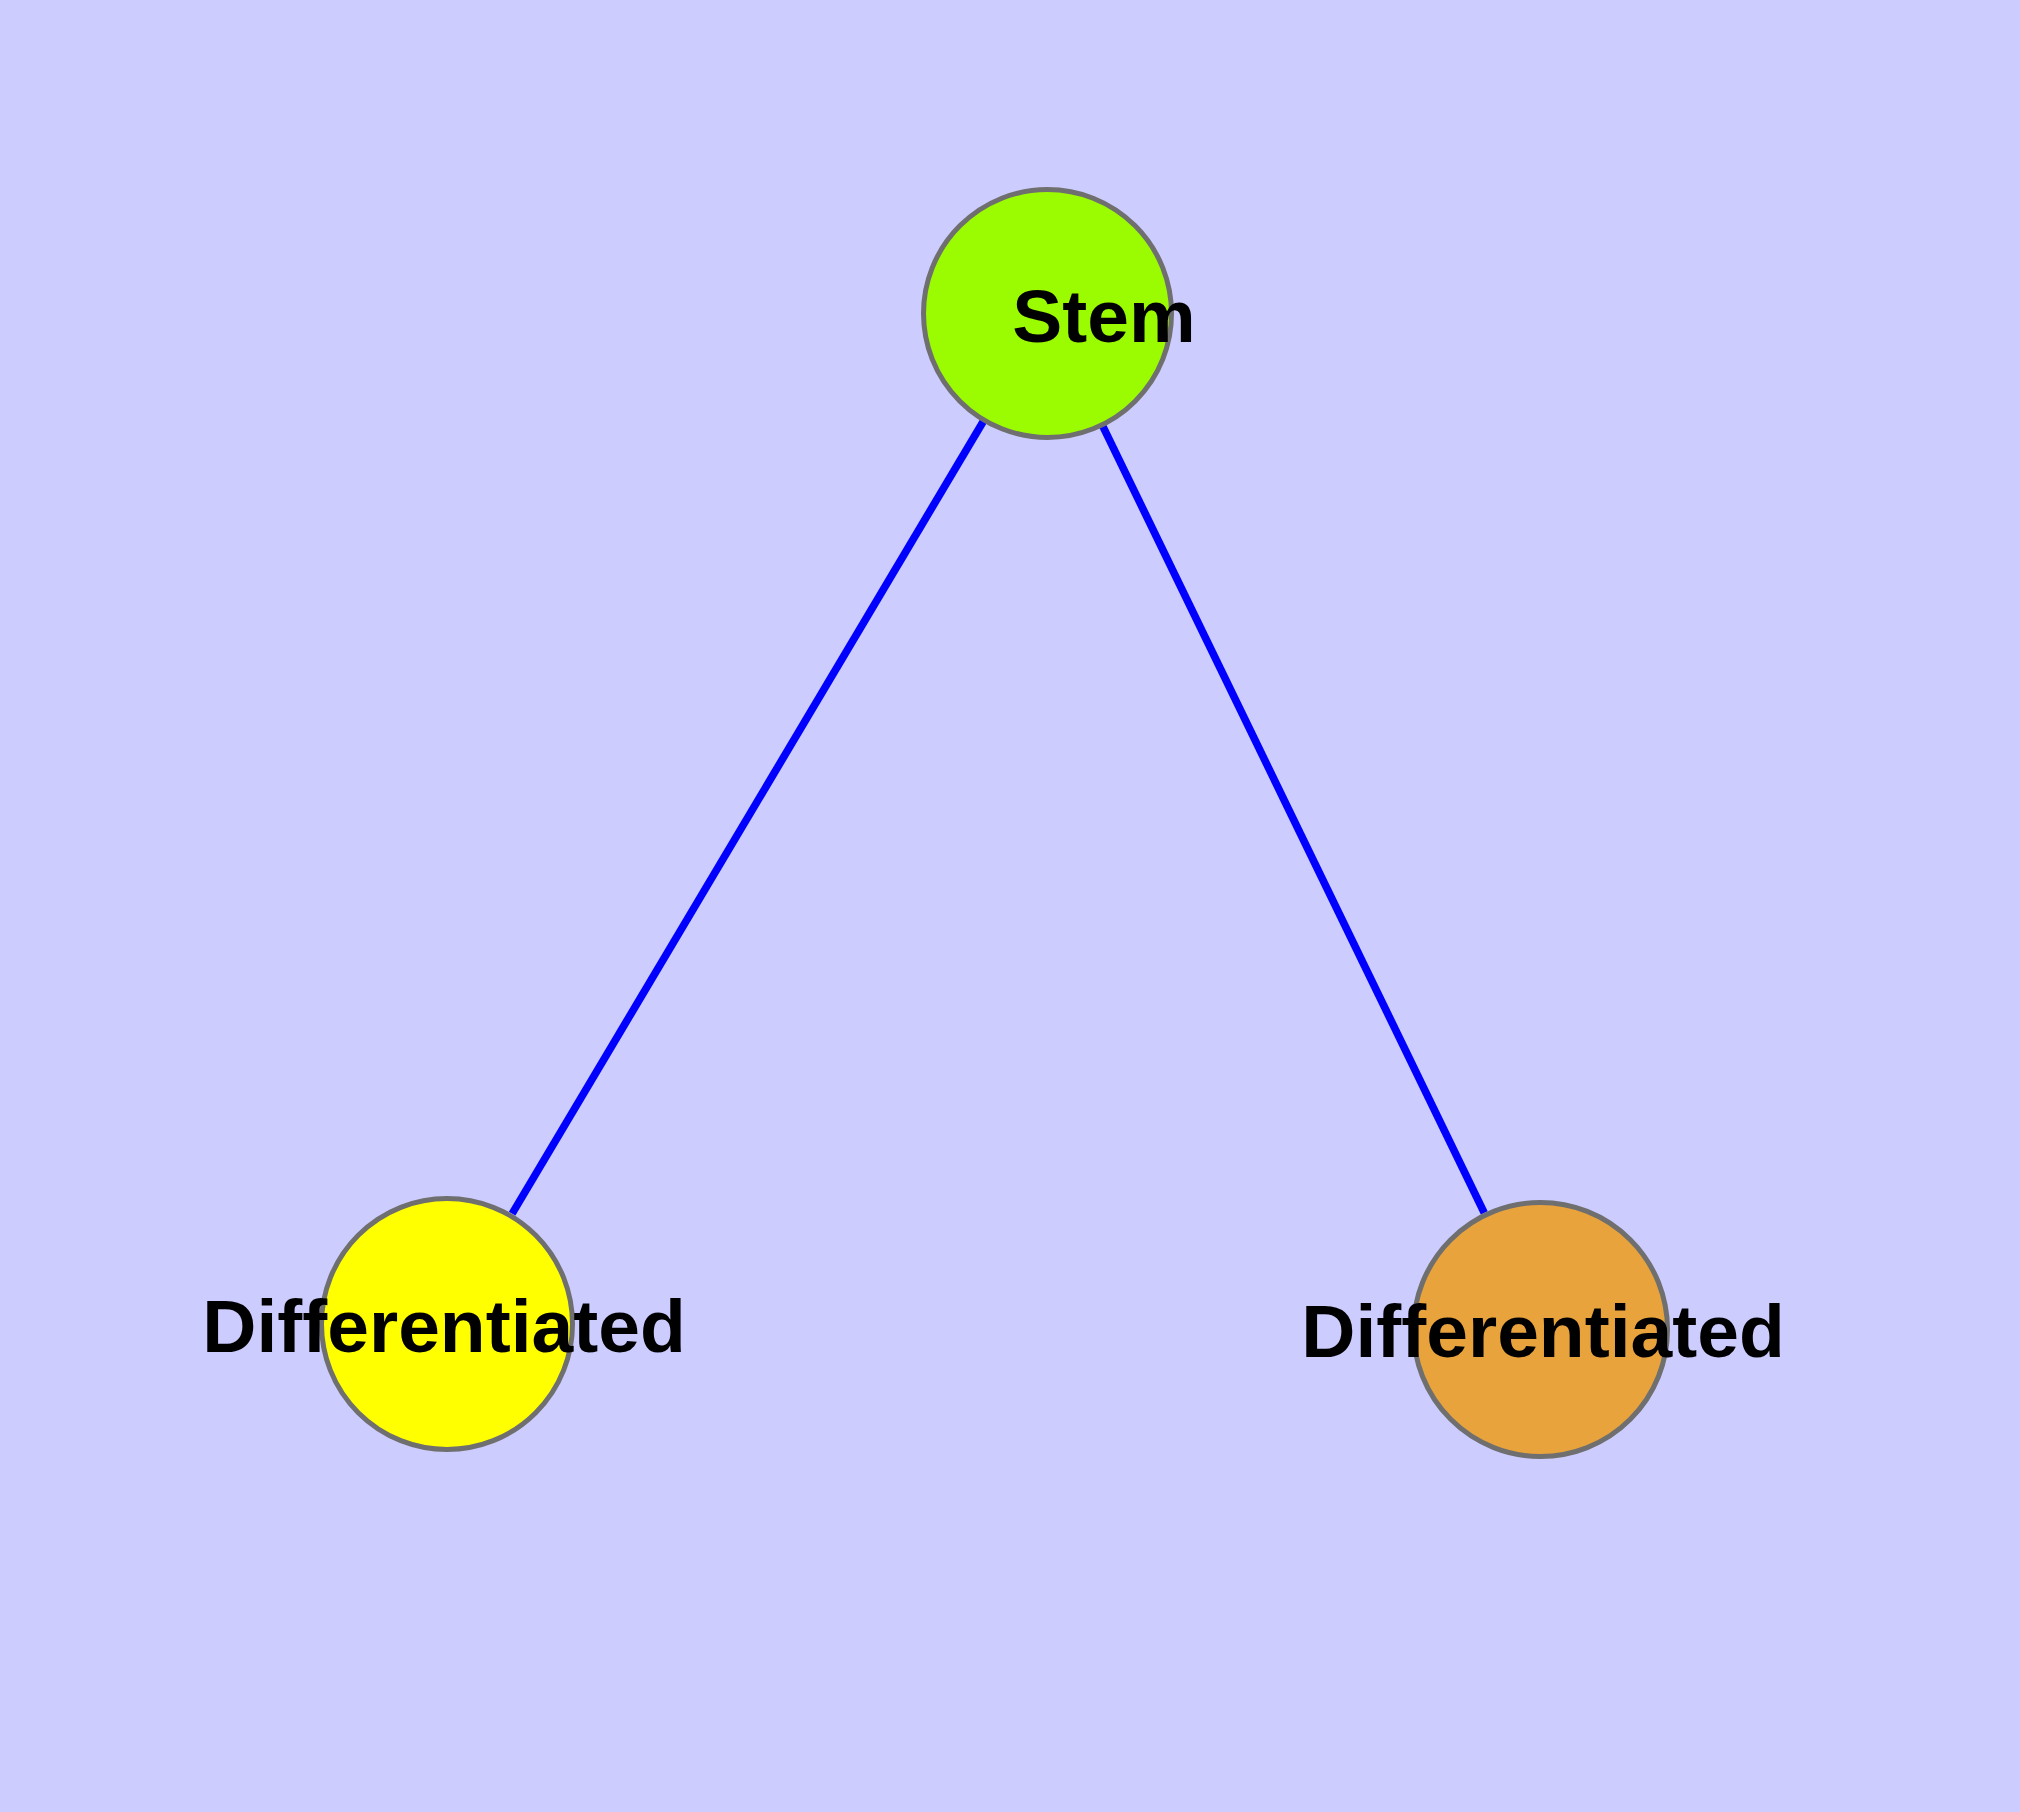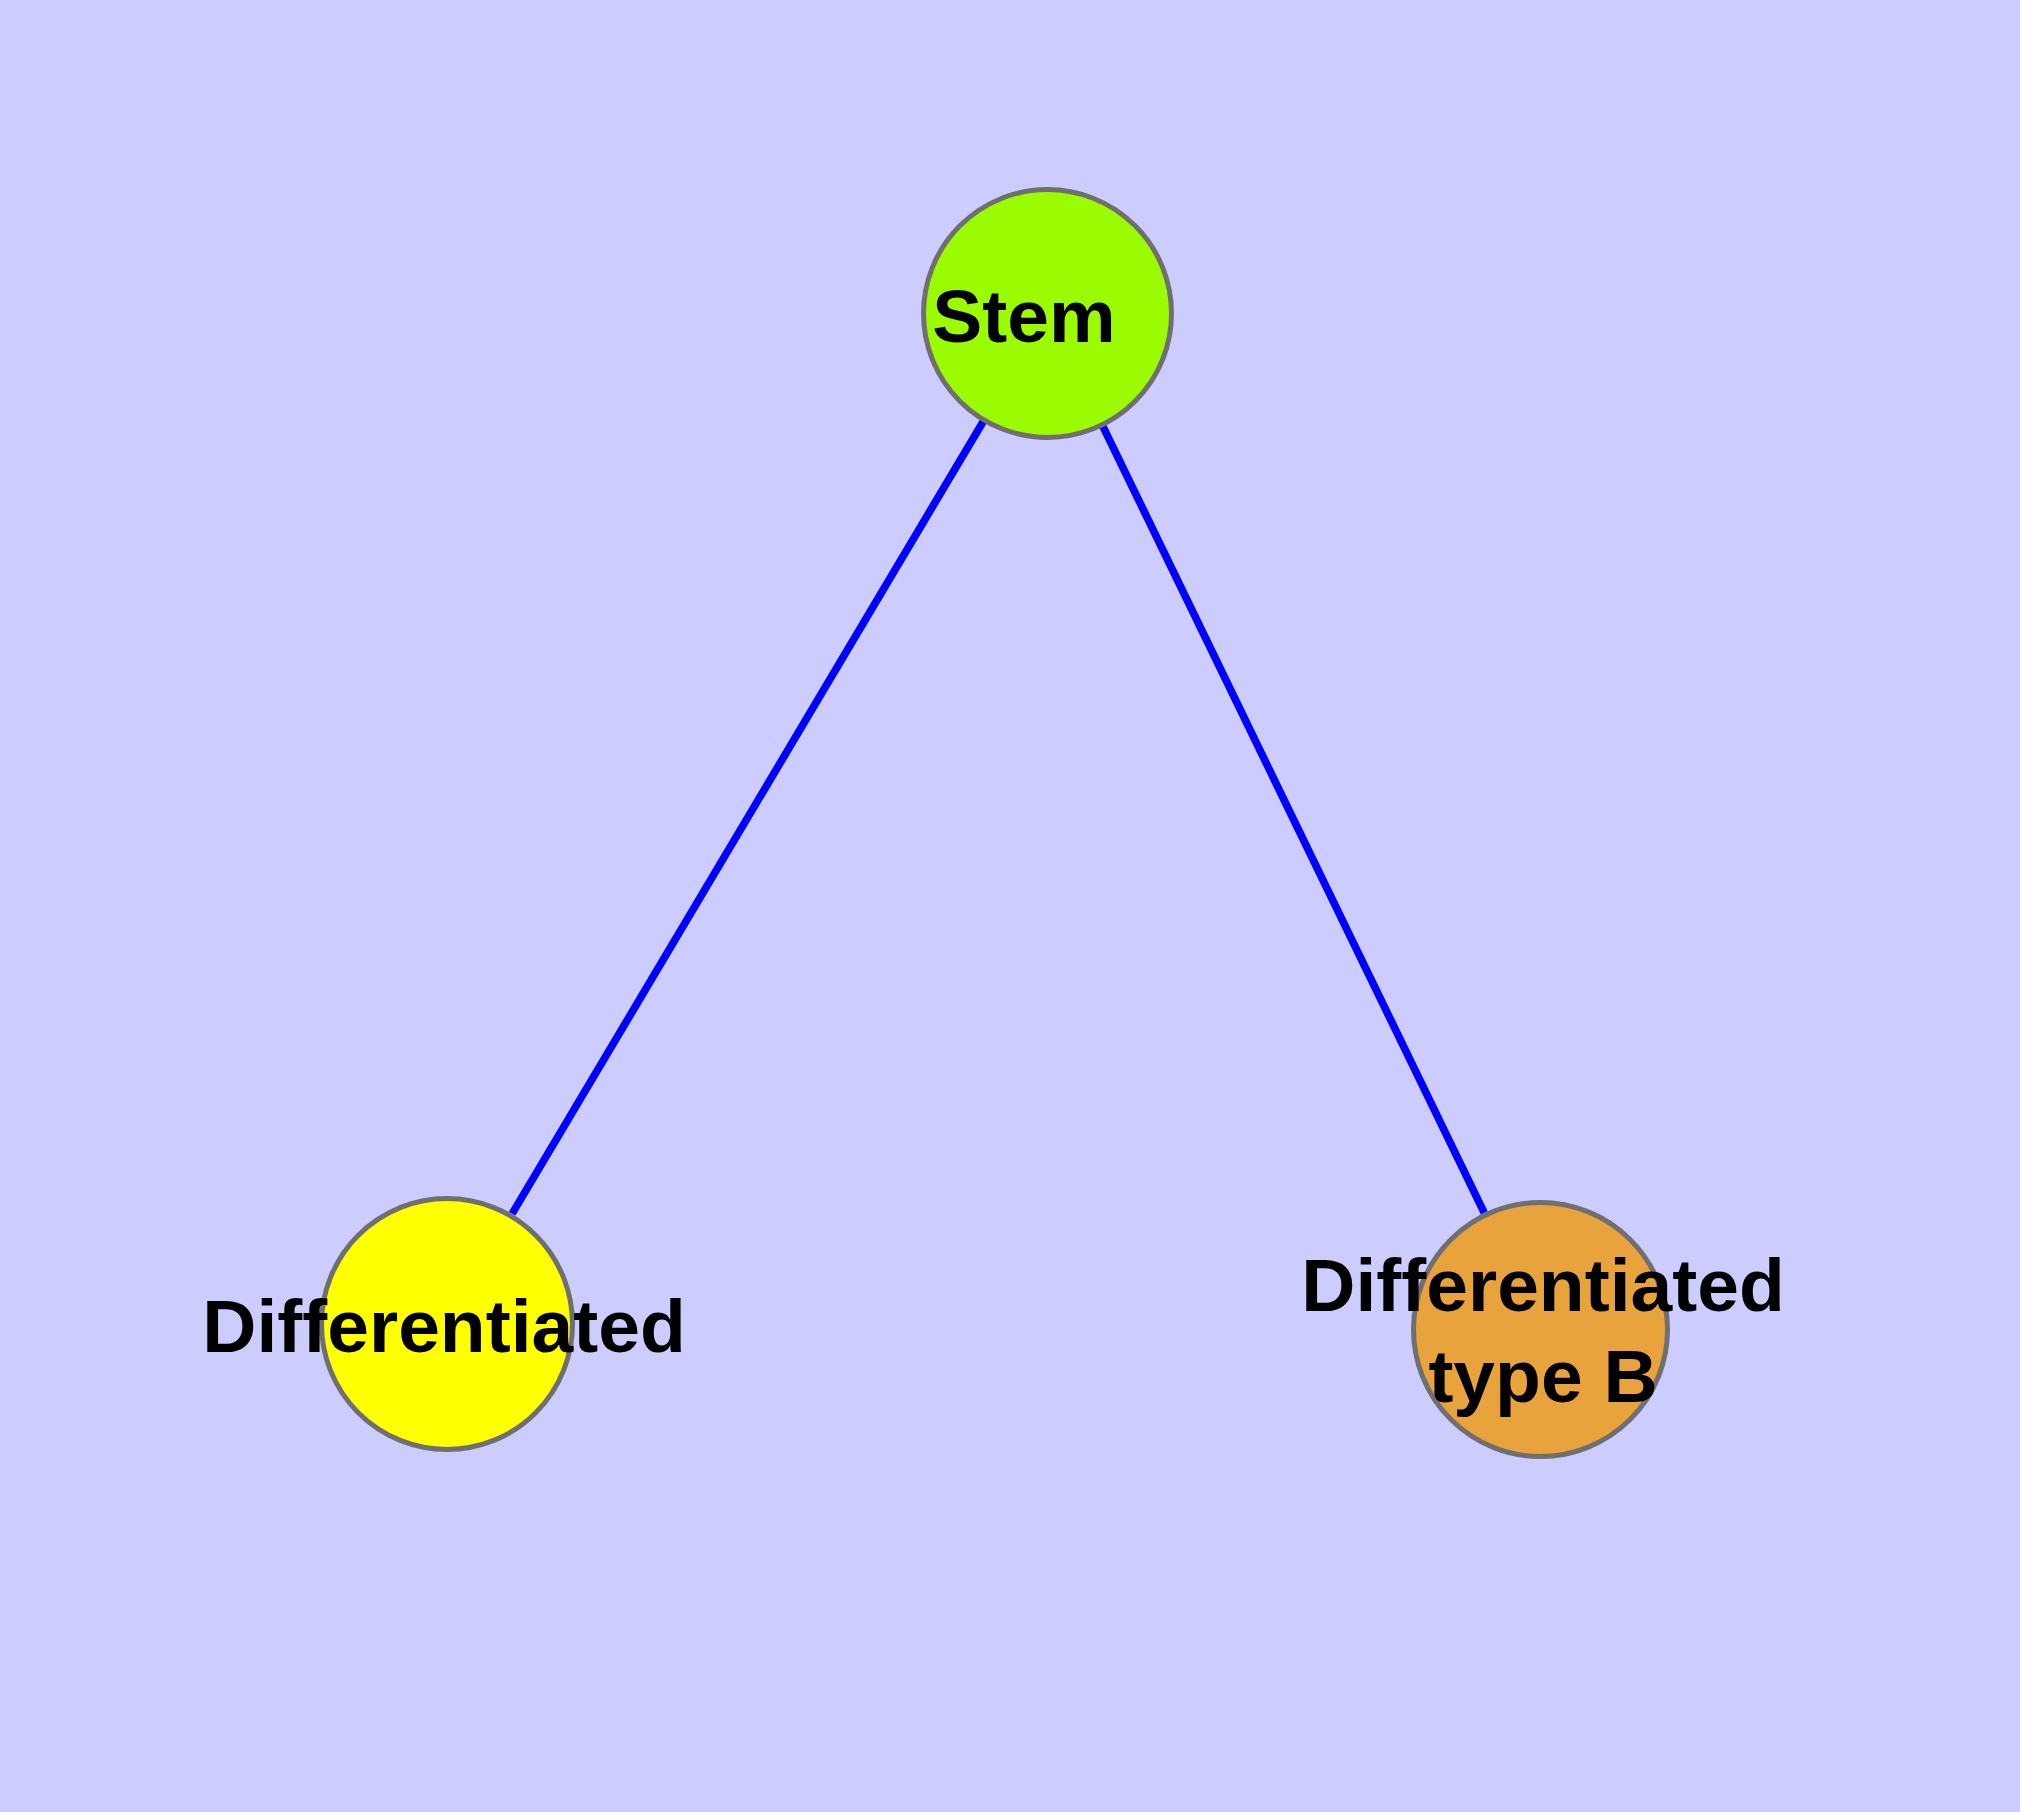--- a/index.html
+++ b/index.html
@@ -38,21 +38,21 @@
   .node-label {
     position: absolute;
     transform: translate(-50%, -50%);
     text-align: center;
     font-weight: bold;
     font-size: 75px;
     line-height: 91px;
     color: #000000;
     white-space: nowrap;
   }
-  .label-stem   { left: 1024px; top: 316px; }
+  .label-stem   { left: 1104px; top: 316px; }
   .label-type-a { left: 444px;  top: 1326px; }
   .label-type-b { left: 1543px; top: 1331px; }
 </style>
 </head>
 <body>
 
 <div class="canvas">
 
   <svg class="edges" viewBox="0 0 2384 2138" xmlns="http://www.w3.org/2000/svg">
     <line class="edge" x1="1160" y1="497" x2="604" y2="1432"></line>
@@ -64,17 +64,16 @@
   <div class="node node-type-b"></div>
 
   <div class="node-label label-stem">Stem</div>
 
   <div class="node-label label-type-a">
     <div>Differentiated</div>
   </div>
 
   <div class="node-label label-type-b">
     <div>Differentiated</div>
-    <div>type B</div>
   </div>
 
 </div>
 
 
 </body></html>

